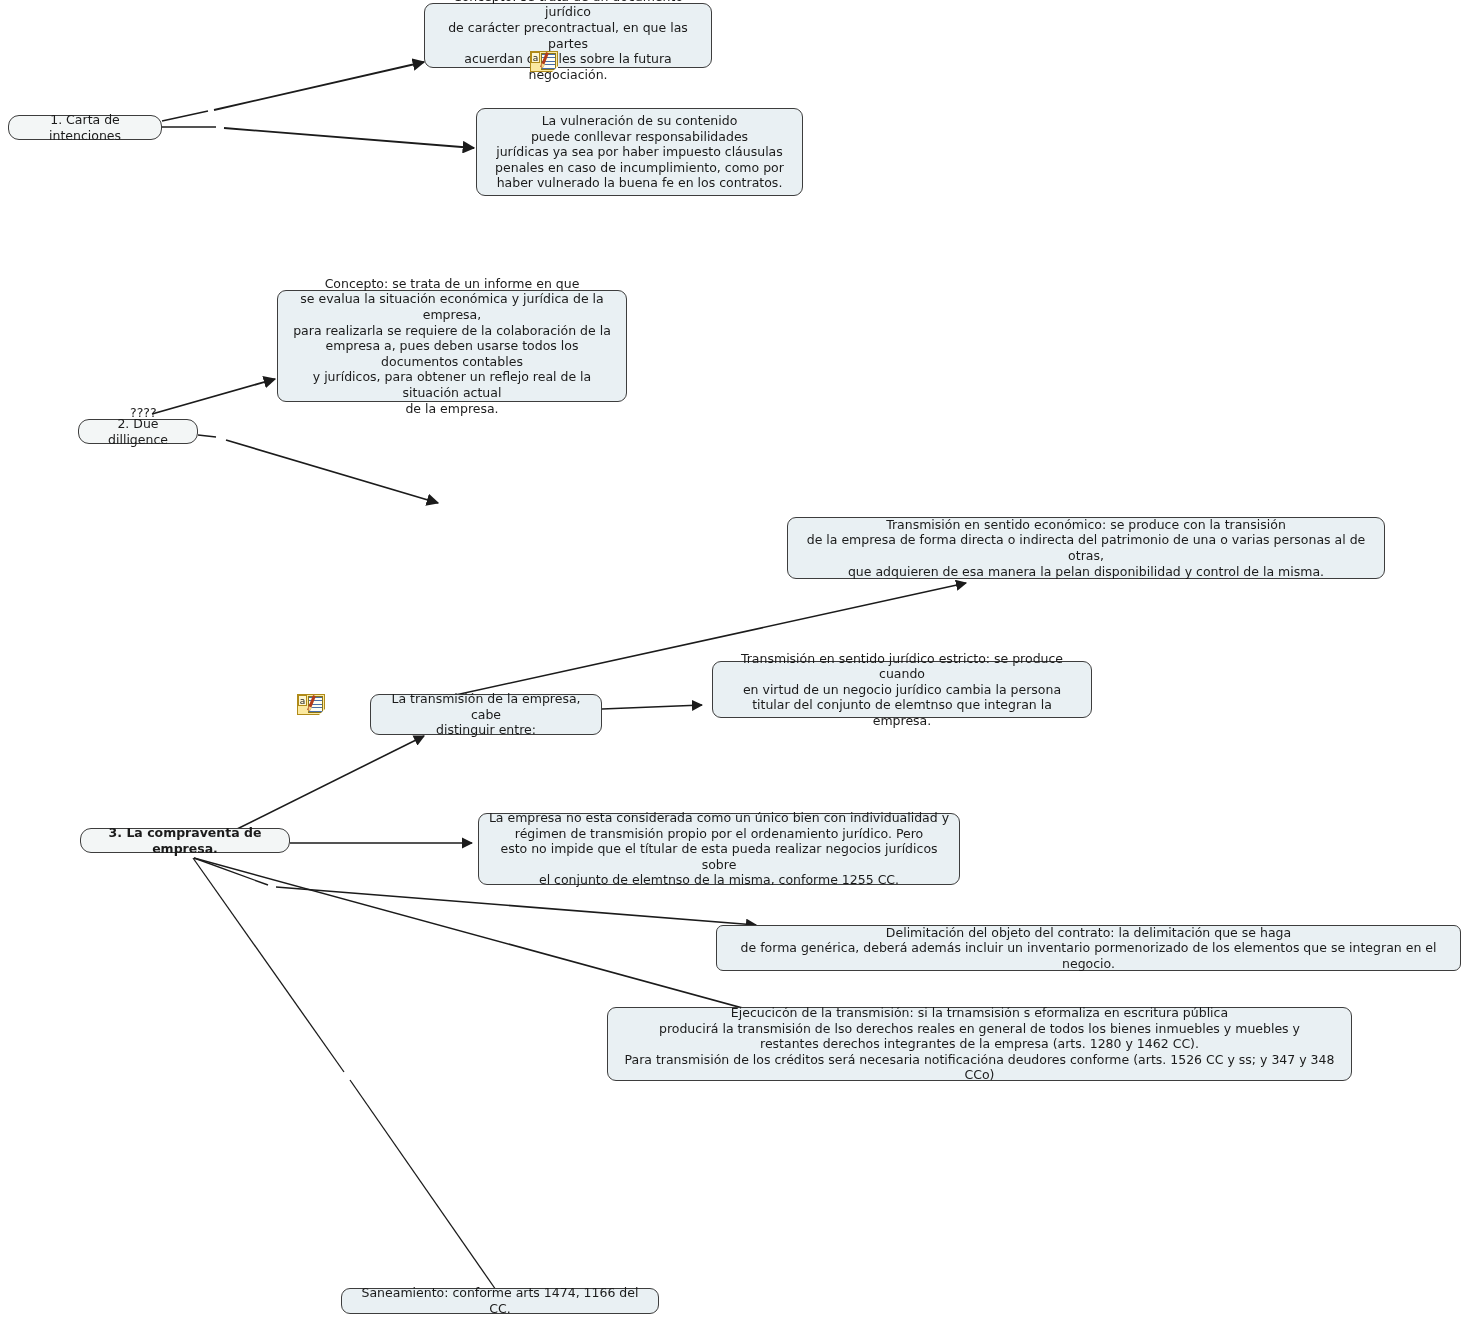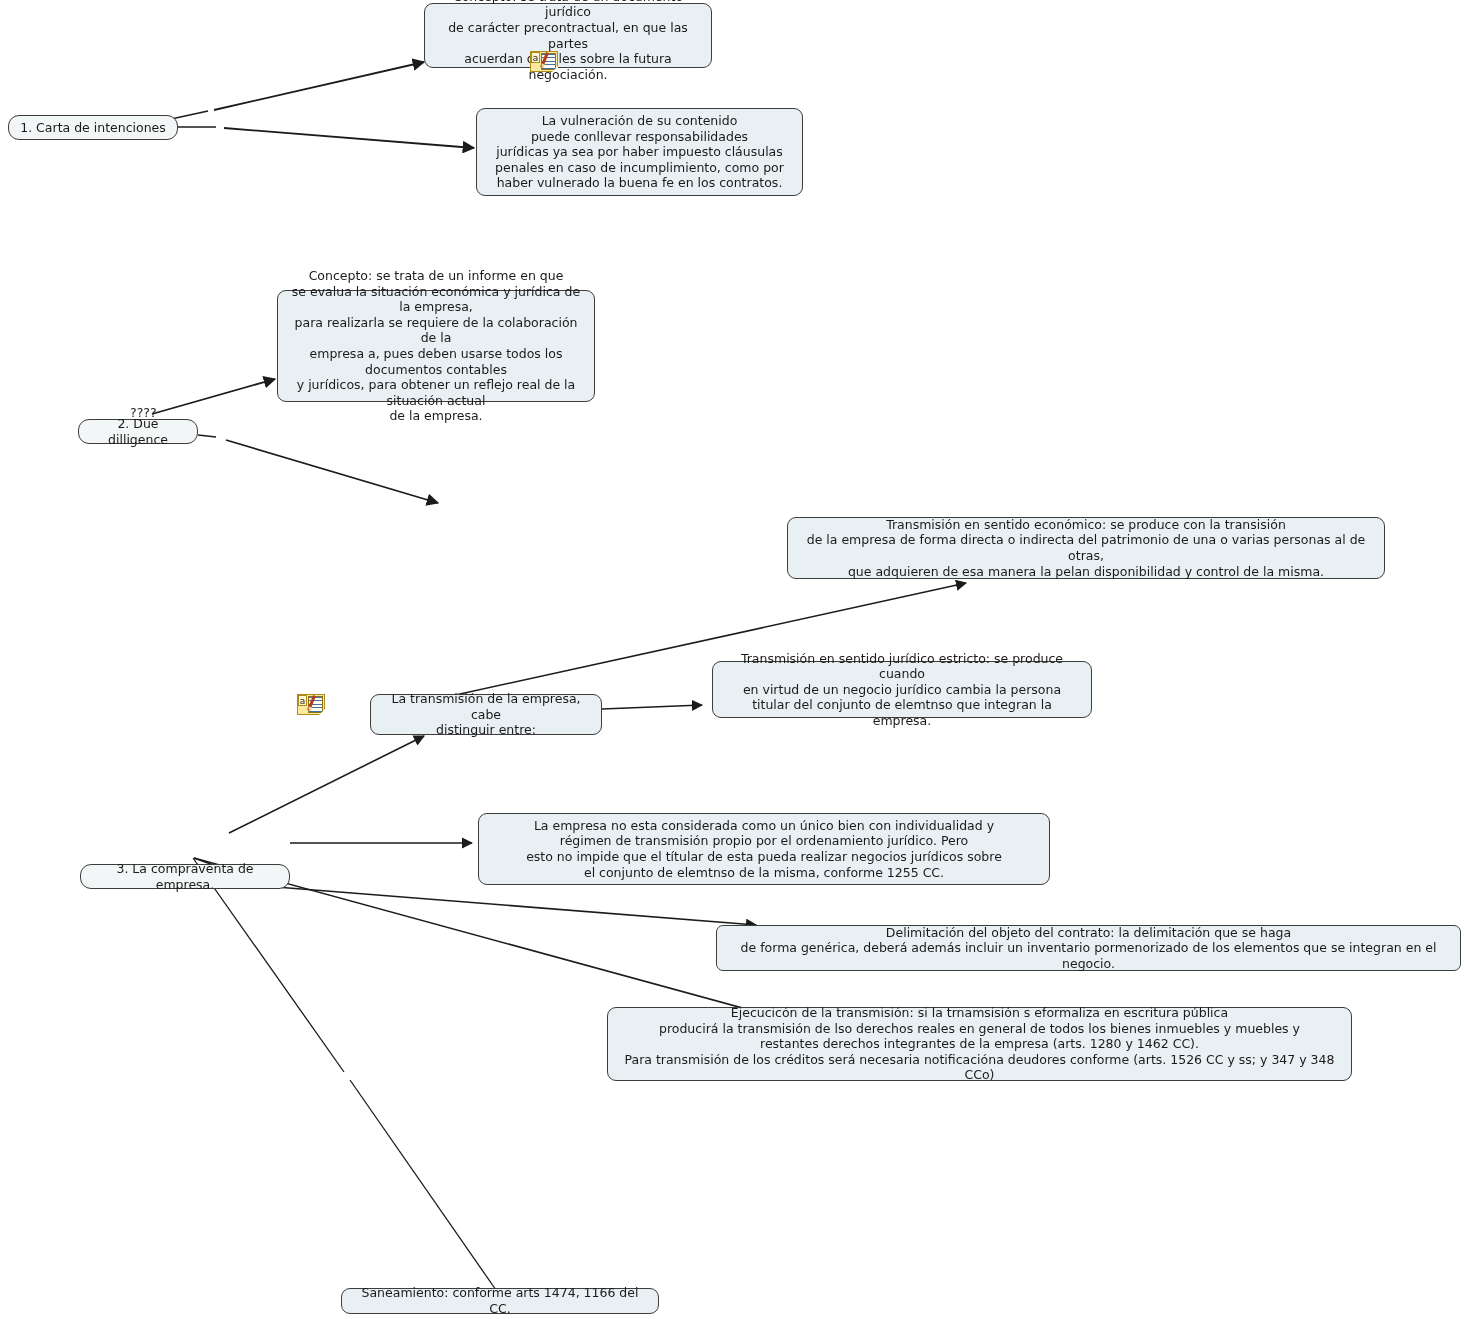--- a/index.html
+++ b/index.html
@@ -163,21 +163,21 @@
 
     <path d="M 194 858 L 268 885" stroke="#1b1b1b" stroke-width="1.4" fill="none"></path>
     <path d="M 276 887 L 756 925" stroke="#1b1b1b" stroke-width="1.6" fill="none" marker-end="url(#arrow)"></path>
 
     <path d="M 194 858 L 834 1033" stroke="#1b1b1b" stroke-width="1.5" fill="none" marker-end="url(#arrow)"></path>
 
     <path d="M 193 858 L 344 1072" stroke="#1b1b1b" stroke-width="1.3" fill="none"></path>
     <path d="M 350 1080 L 496 1290" stroke="#1b1b1b" stroke-width="1.3" fill="none"></path>
   </svg>
 
-  <div class="node root" style="left:8px; top:115px; width:170px; height:25px;">
+  <div class="node root" style="left:8px; top:115px; width:154px; height:25px;">
     <span class="node-text">1. Carta de intenciones</span>
   </div>
 
   <div class="node" style="left:424px; top:3px; width:288px; height:65px;">
     <span class="node-text">Concepto: se trata de un documento jurídico
 de carácter precontractual, en que las partes
 acuerdan detalles sobre la futura negociación.</span>
   </div>
 
   <div class="note-icon" style="left:530px; top:51px;">
@@ -195,31 +195,31 @@
 penales en caso de incumplimiento, como por
 haber vulnerado la buena fe en los contratos.</span>
   </div>
 
   <span class="qmarks" style="left:130px; top:405px;">????</span>
 
   <div class="node root" style="left:78px; top:419px; width:120px; height:25px;">
     <span class="node-text">2. Due dilligence</span>
   </div>
 
-  <div class="node" style="left:277px; top:290px; width:318px; height:112px;">
+  <div class="node" style="left:277px; top:290px; width:350px; height:112px;">
     <span class="node-text">Concepto: se trata de un informe en que
 se evalua la situación económica y jurídica de la empresa,
 para realizarla se requiere de la colaboración de la
 empresa a, pues deben usarse todos los documentos contables
 y jurídicos, para obtener un reflejo real de la situación actual
 de la empresa.</span>
   </div>
 
 
-  <div class="node root" style="left:80px; top:864px; width:210px; height:25px;">
+  <div class="node root" style="left:80px; top:828px; width:210px; height:25px;font-weight:bold;">
     <span class="node-text">3. La compraventa de empresa.</span>
   </div>
 
   <div class="note-icon" style="left:297px; top:694px;">
     <span class="sheet"></span>
     <span class="lines"></span>
     <span class="letter">a</span>
     <span class="pencil"></span>
     <span class="fold"></span>
   </div>
@@ -234,21 +234,21 @@
 de la empresa de forma directa o indirecta del patrimonio de una o varias personas al de otras,
 que adquieren de esa manera la pelan disponibilidad y control de la misma.</span>
   </div>
 
   <div class="node" style="left:712px; top:661px; width:380px; height:57px;">
     <span class="node-text">Transmisión en sentido jurídico estricto: se produce cuando
 en virtud de un negocio jurídico cambia la persona
 titular del conjunto de elemtnso que integran la empresa.</span>
   </div>
 
-  <div class="node" style="left:478px; top:813px; width:572px; height:72px;">
+  <div class="node" style="left:478px; top:813px; width:482px; height:72px;">
     <span class="node-text">La empresa no esta considerada como un único bien con individualidad y
 régimen de transmisión propio por el ordenamiento jurídico. Pero
 esto no impide que el títular de esta pueda realizar negocios jurídicos sobre
 el conjunto de elemtnso de la misma, conforme 1255 CC.</span>
   </div>
 
   <div class="node" style="left:716px; top:925px; width:745px; height:46px;border-radius:7px;">
     <span class="node-text">Delimitación del objeto del contrato: la delimitación que se haga
 de forma genérica, deberá además incluir un inventario pormenorizado de los elementos que se integran en el negocio.</span>
   </div>

